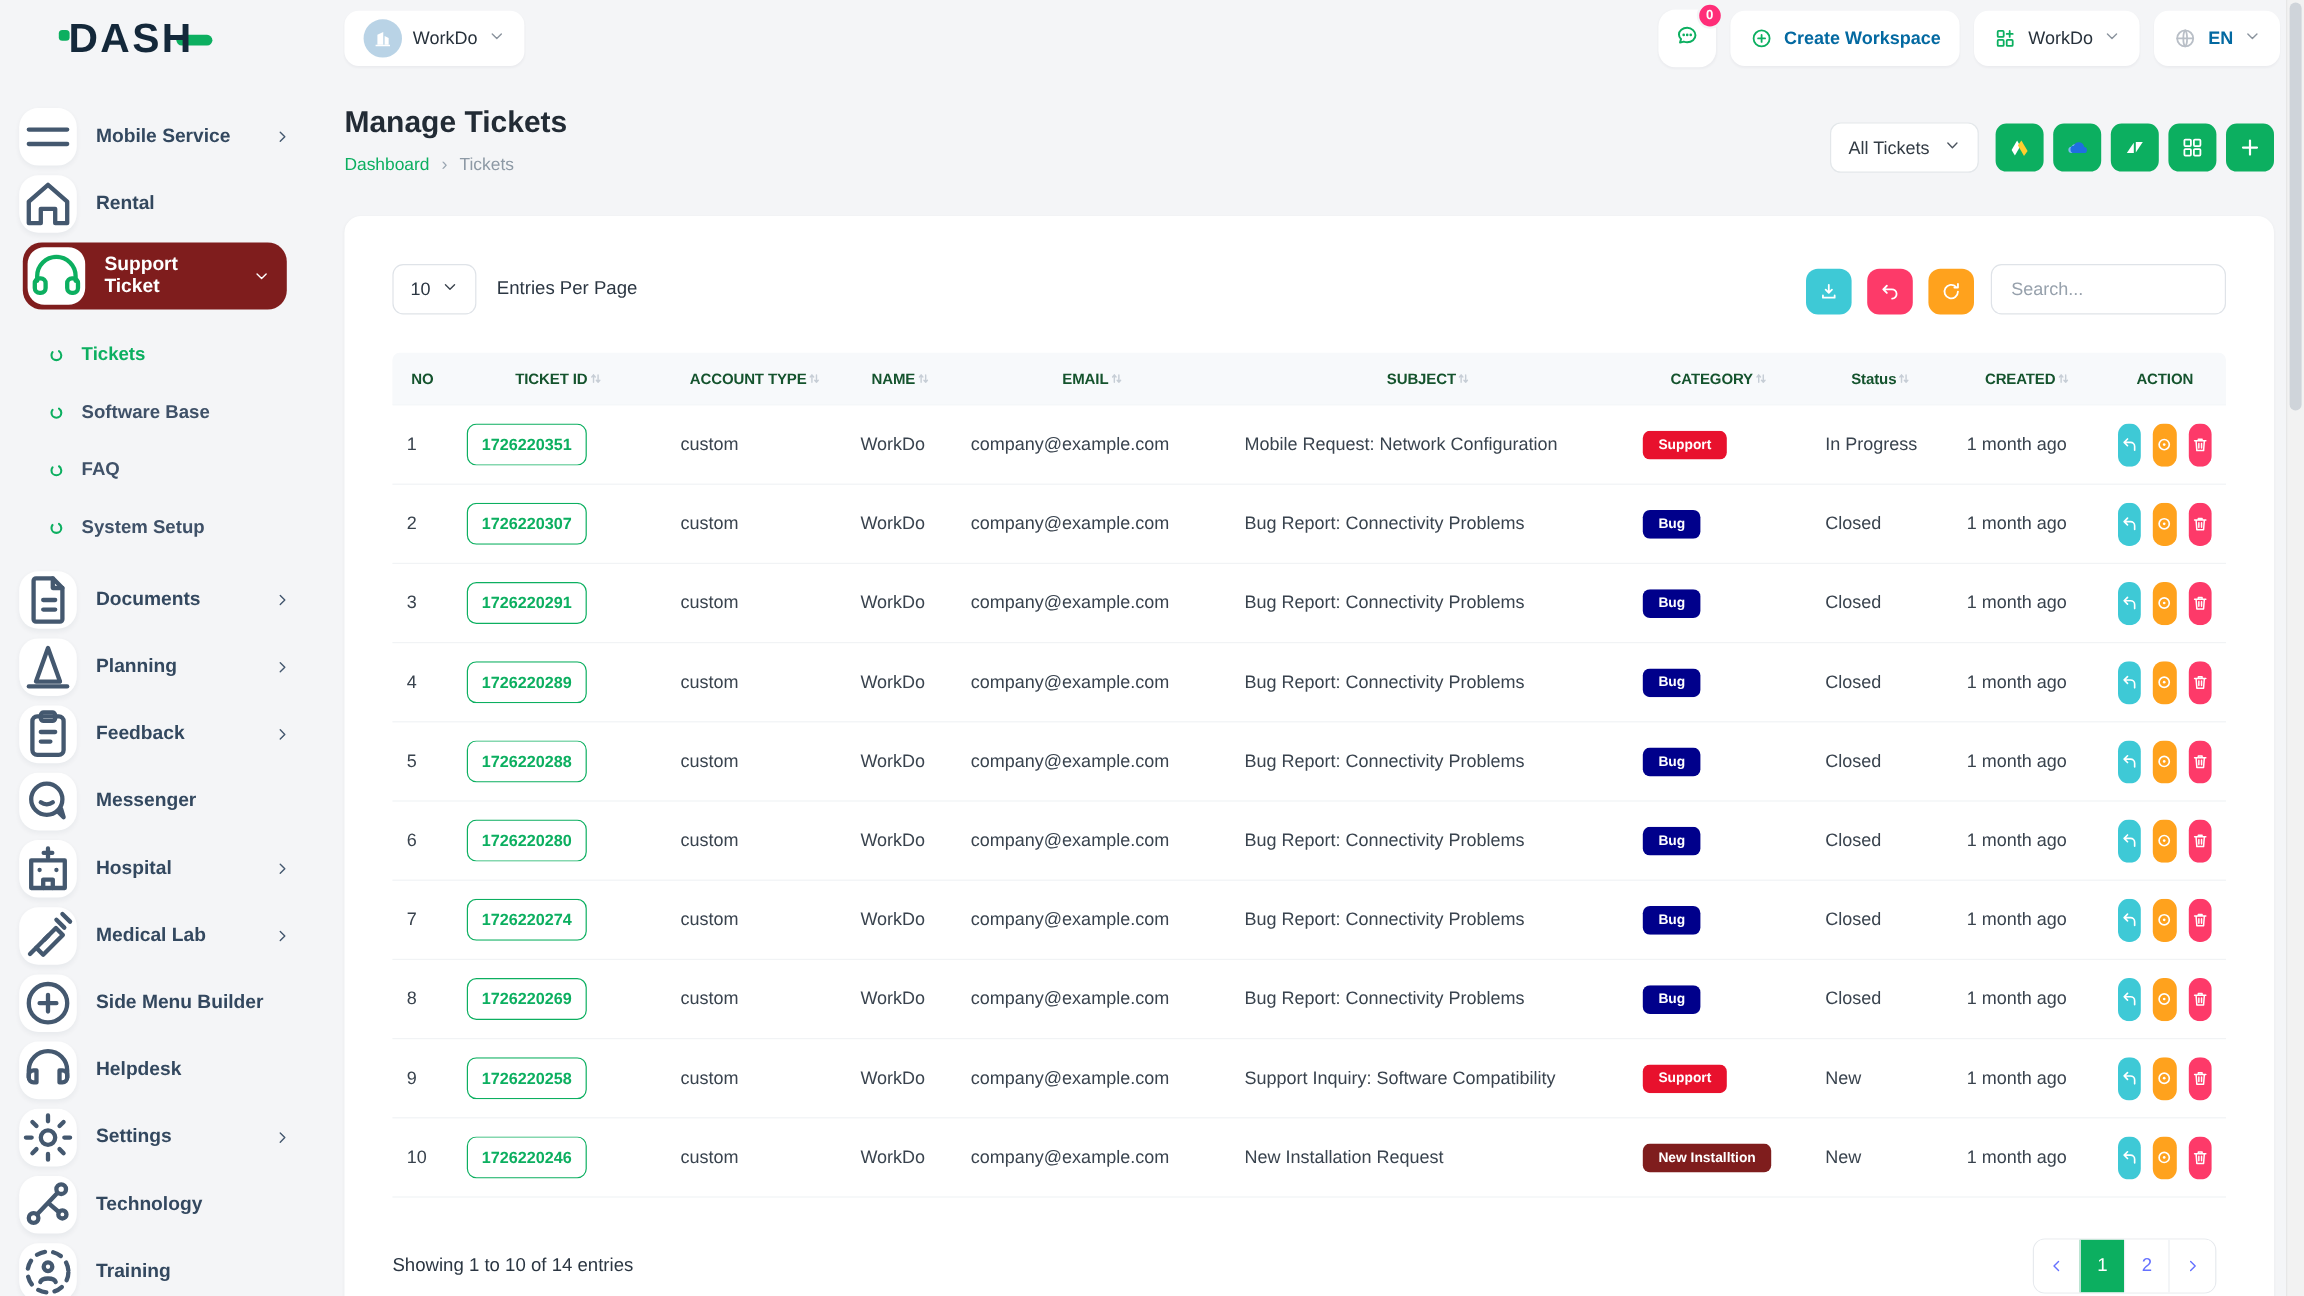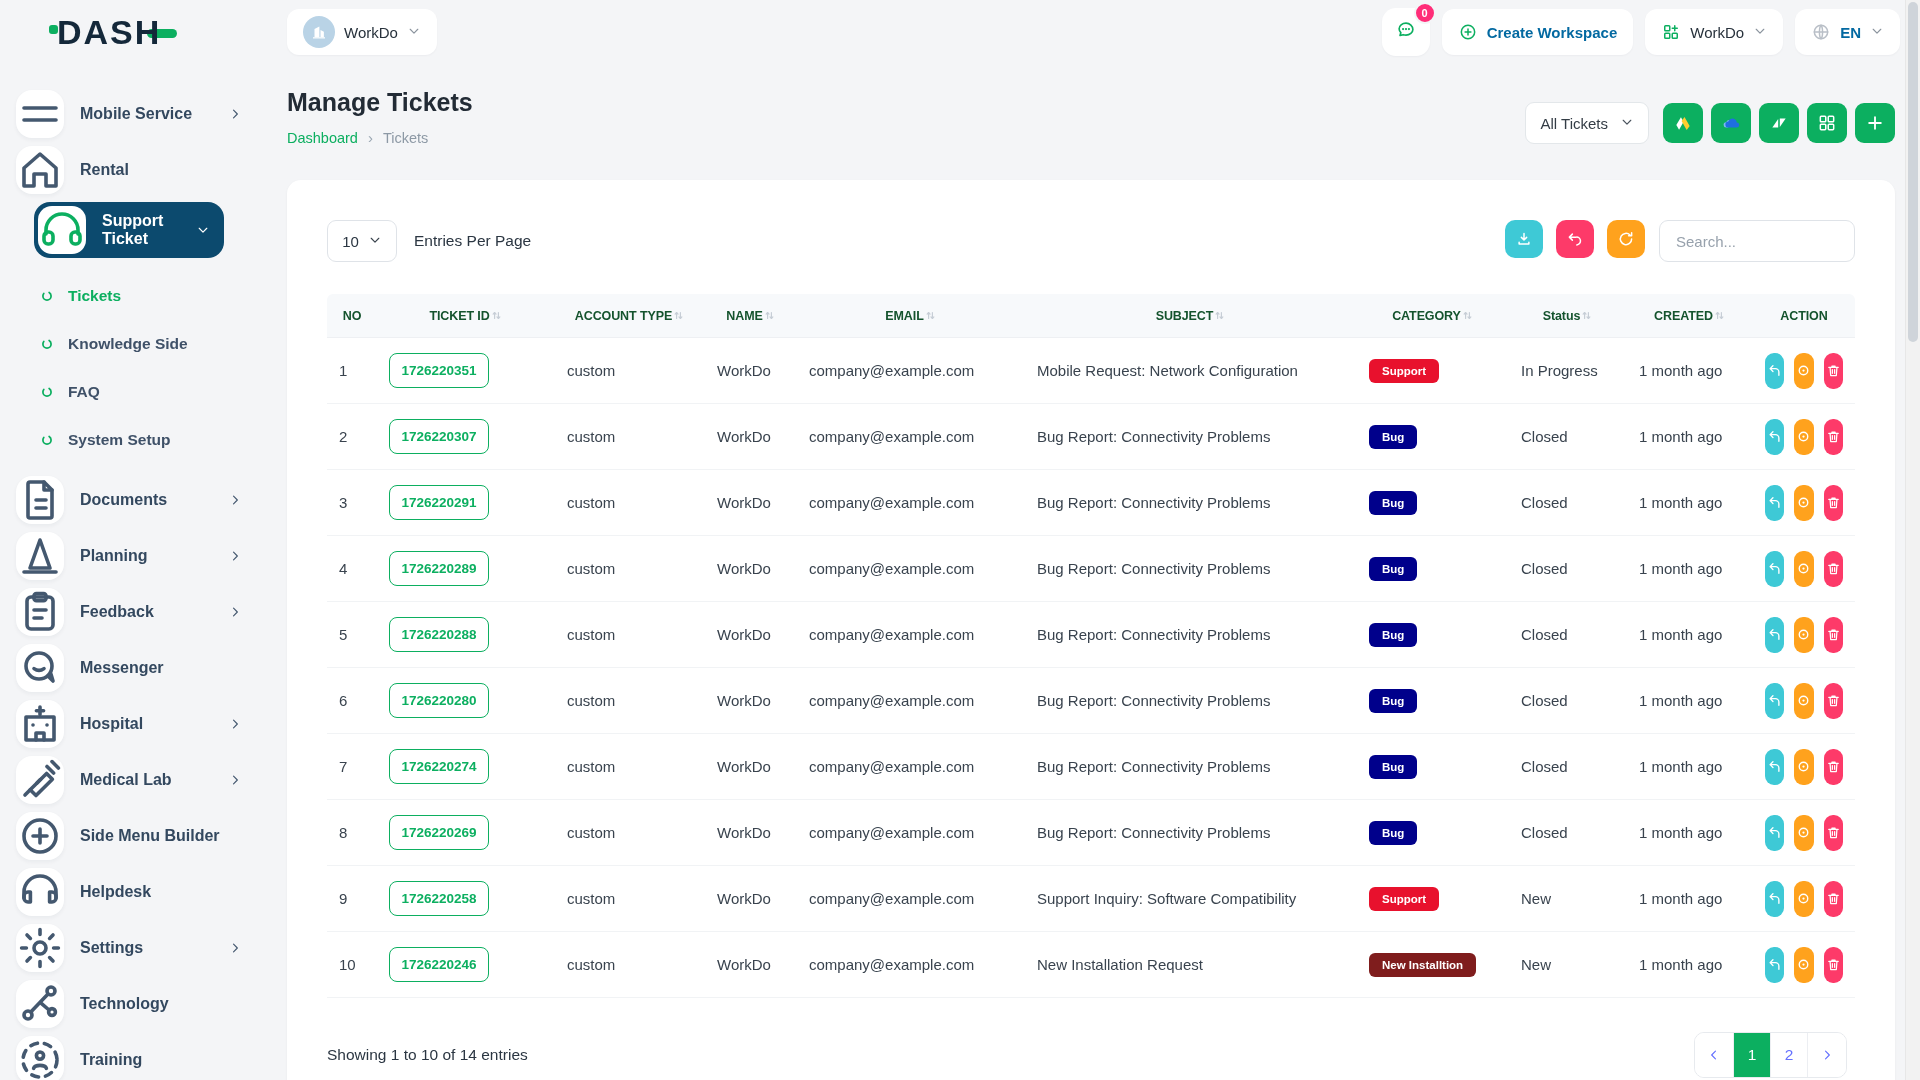--- a/index.html
+++ b/index.html
@@ -31,21 +31,21 @@
   .green-text { color:#0369a1; font-weight:600; }
   .g-ic { color:#0caf60; }
   .globe { color:#b9bfc7; }
 
   
   .sidebar { position:absolute; left:16px; top:90px; width:226px; }
   .side-item { display:flex; align-items:center; gap:16px; height:48px; margin-bottom:8px; cursor:pointer; }
   .icon-box { width:48px; height:48px; min-width:48px; background:#fff; border-radius:16px; display:grid; place-items:center; color:#44586f; box-shadow:0 2px 4px rgba(25,39,52,.05); }
   .side-label { flex:1; font-size:16px; font-weight:600; color:#33485f; }
   .side-item .chev { color:#44586f; }
-  .side-item.active { background:#0c4a6e; border-radius:16px; height:56px; padding:0 14px 0 4px; margin:4px 18px 6px; }
+  .side-item.active { background:#7f1d1d; border-radius:16px; height:56px; padding:0 14px 0 4px; margin:4px 3px 6px; }
   .side-item.active .icon-box { border-radius:14px; color:#0caf60; box-shadow:none; }
   .side-item.active .side-label { color:#fff; font-weight:700; }
   .side-item.active .chev { color:#fff; }
   .sub-list { padding:8px 0 12px; }
   .sub-item { display:flex; align-items:center; gap:14px; height:48px; padding-left:24px; cursor:pointer; }
   .sub-icn { color:#0caf60; }
   .sub-icn svg { width:14px; height:14px; }
   .sub-label { font-size:15.5px; font-weight:600; color:#3f5168; }
   .sub-item.active .sub-label { color:#0caf60; }
 
@@ -61,21 +61,21 @@
   .filter-dd .chev { color:#4b545e; }
   .int-btn { width:40px; height:40px; border:none; border-radius:9px; background:#0caf60; color:#fff; display:grid; place-items:center; cursor:pointer; }
   .int-btn svg { width:20px; height:20px; }
 
   
   .card { position:absolute; left:287px; right:25px; top:180px; height:930px; background:#fff; border-radius:14px; box-shadow:0 1px 3px rgba(20,30,40,.05); padding:40px; overflow:hidden; }
   .controls { display:flex; align-items:center; margin-bottom:32px; }
   .entries-select { width:70px; height:42px; border:1px solid #dfe3e8; border-radius:9px; display:flex; align-items:center; justify-content:center; gap:9px; font-size:15px; color:#2b3642; cursor:pointer; background:#fff; }
   .entries-select .chev { color:#3c454f; }
   .entries-label { margin-left:17px; font-size:15.5px; color:#2b3642; }
-  .controls-right { margin-left:auto; display:flex; align-items:flex-start; }
+  .controls-right { margin-left:auto; display:flex; align-items:flex-end; }
   .tool-btn { width:38px; height:38px; border:none; border-radius:10px; color:#fff; display:grid; place-items:center; cursor:pointer; }
   .tool-btn svg { width:18px; height:18px; }
   .search-input { width:196px; height:42px; border:1px solid #dfe3e8; border-radius:9px; padding:0 16px; font-size:15px; color:#333c45; outline:none; font-family:"Liberation Sans",sans-serif; margin-left:14px; }
   .search-input::placeholder { color:#97a1ac; }
 
   
   .tgrid { display:grid; grid-template-columns:50px 178px 150px 92px 228px 332px 152px 118px 126px 1fr; align-items:center; }
   .thead { background:#f7f9fb; height:44px; border-radius:6px 6px 0 0; border-bottom:1px solid #eef0f3; }
   .th { display:flex; align-items:center; justify-content:center; padding:0 12px; font-size:12.5px; font-weight:700; color:#14532d; letter-spacing:-0.1px; white-space:nowrap; }
   .sort { color:#c7ced6; }
@@ -214,21 +214,21 @@
           </svg>
         </span>
         <span class="sub-label">Tickets</span>
       </div>
       <div class="sub-item">
         <span class="icn sub-icn">
           <svg viewBox="0 0 24 24" fill="none" stroke="currentColor" stroke-width="1.8" stroke-linecap="round" stroke-linejoin="round">
             <circle cx="12" cy="12" r="7" stroke-width="3" stroke-dasharray="26 10"></circle>
           </svg>
         </span>
-        <span class="sub-label">Knowledge Side</span>
+        <span class="sub-label">Software Base</span>
       </div>
       <div class="sub-item">
         <span class="icn sub-icn">
           <svg viewBox="0 0 24 24" fill="none" stroke="currentColor" stroke-width="1.8" stroke-linecap="round" stroke-linejoin="round">
             <circle cx="12" cy="12" r="7" stroke-width="3" stroke-dasharray="26 10"></circle>
           </svg>
         </span>
         <span class="sub-label">FAQ</span>
       </div>
       <div class="sub-item">

